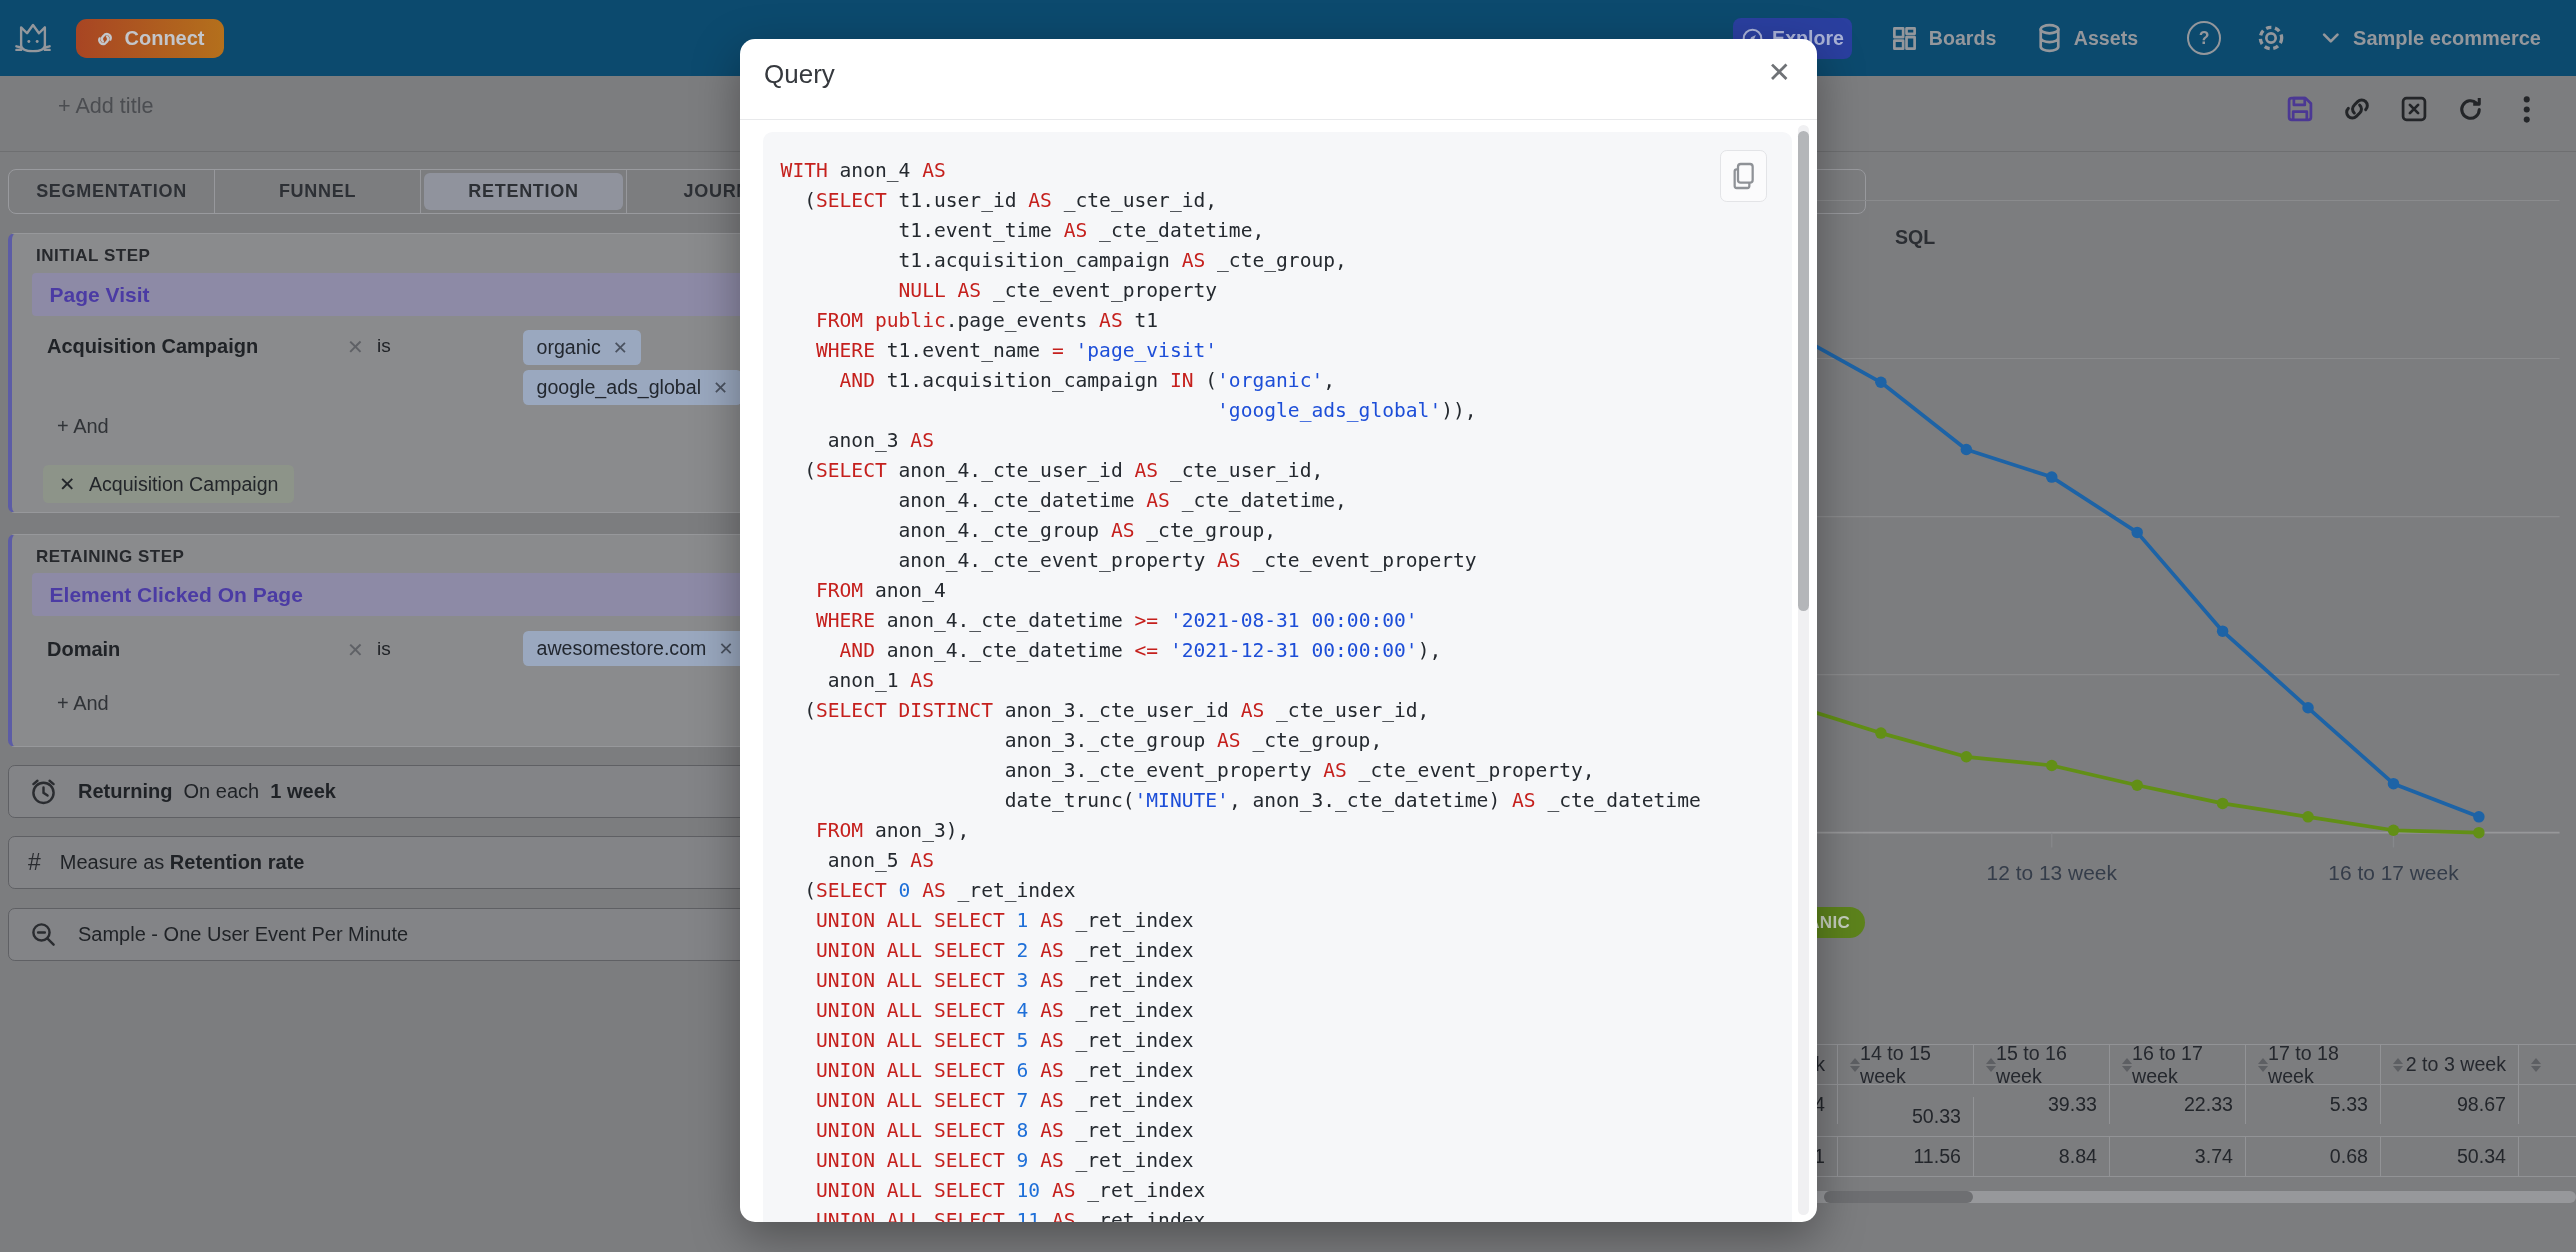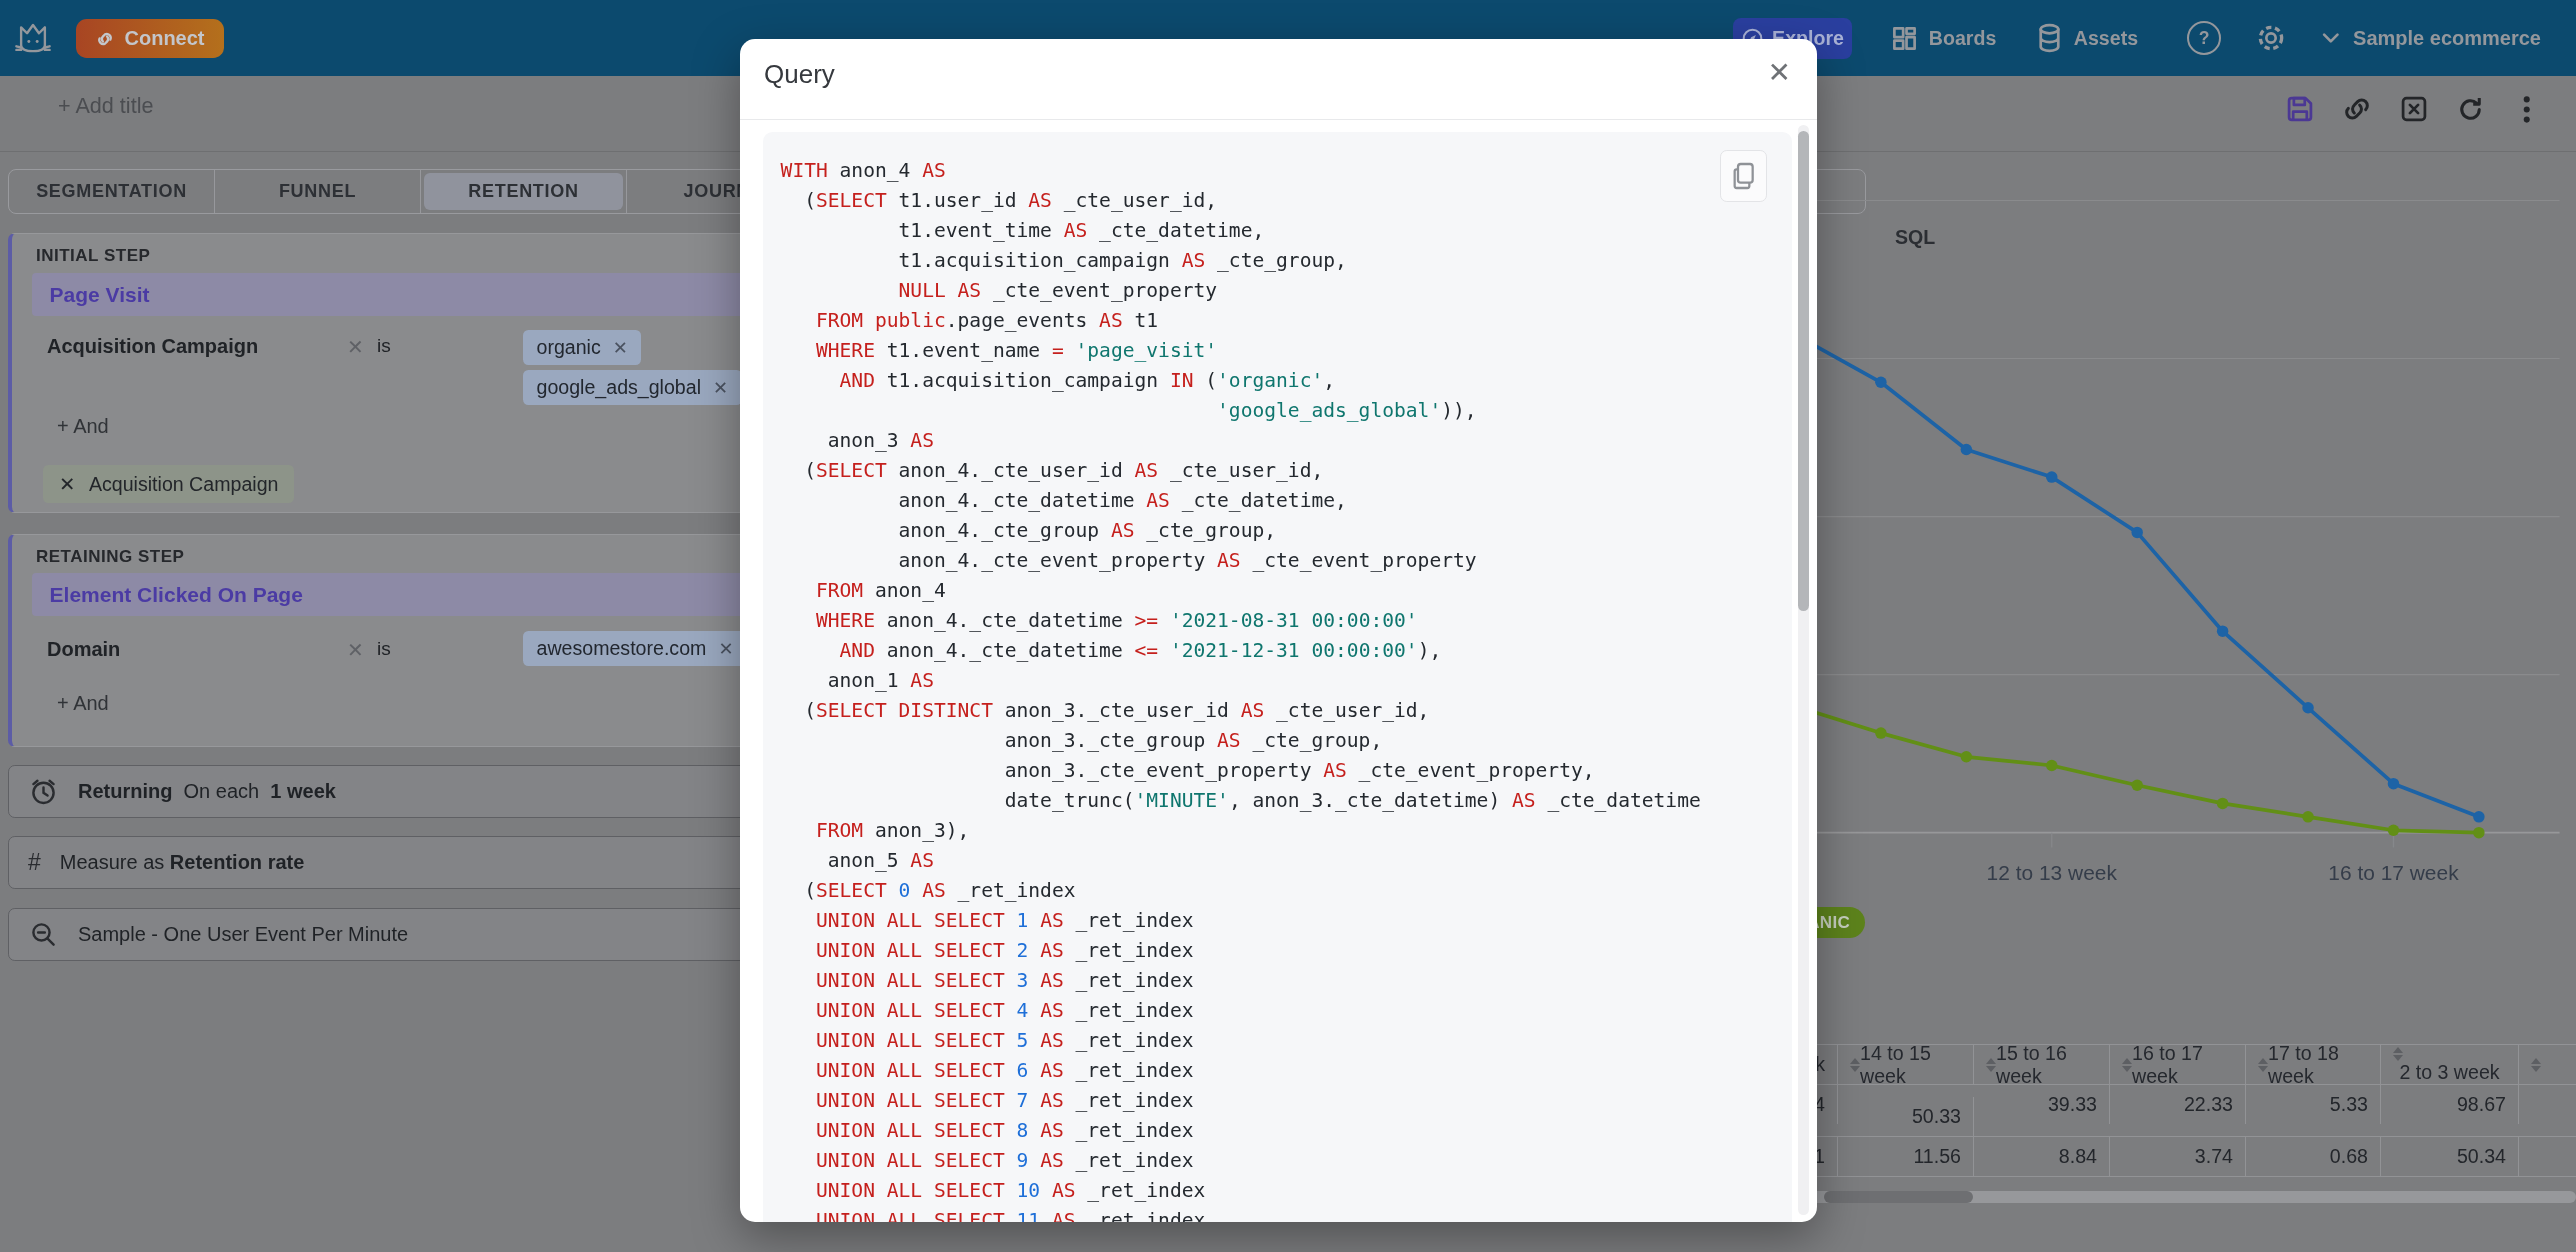--- a/index.html
+++ b/index.html
@@ -82,21 +82,21 @@
   
   .modal{position:absolute;left:740px;top:39px;width:1077px;height:1183px;background:#ffffff;border-radius:15px;
     box-shadow:0 16px 47px rgba(0,0,0,.35);overflow:hidden;}
   .modal-title{position:absolute;left:24px;top:20px;font-size:26px;color:#36393e;}
   .modal-close{position:absolute;right:26px;top:20px;font-size:28px;color:#6f7276;cursor:pointer;line-height:1;}
   .modal-divider{position:absolute;left:0;top:80px;width:100%;height:1.4px;background:#e8e9eb;}
   .codewrap{position:absolute;left:23px;top:93px;width:1029px;height:1121px;background:#f6f7f9;border-radius:9.5px;
     box-sizing:border-box;padding:23.6px 17.6px;overflow:hidden;}
   .codeline{font-family:"DejaVu Sans Mono",monospace;font-size:19.6px;line-height:30px;white-space:pre;color:#24292f;}
   .codeline .kw{color:#c5201d;}
-  .codeline .str{color:#0f766e;text-align:right;}
+  .codeline .str{color:#1d4ed8;text-align:right;}
   .codeline .num{color:#1e6fd8;}
   .copy-btn{position:absolute;right:50px;top:111px;width:45px;height:50px;border:1.4px solid #e3e4e7;background:#fbfbfc;
     border-radius:6.8px;display:flex;align-items:center;justify-content:center;cursor:pointer;}
   .vscroll-track{position:absolute;right:8px;top:86px;bottom:6.8px;width:10.8px;background:#f0f0f2;border-radius:5.4px;}
   .vscroll-thumb{position:absolute;right:8px;top:92px;width:10.8px;height:480px;background:#b4b6b9;border-radius:5.4px;cursor:grab;}
 </style>
 </head>
 <body>
 
 <div id="app">
@@ -340,21 +340,21 @@
           </span>
           <span>16 to 17 week</span>
         </div>
         <div class="tcell" style="width: 135px;">
           <span class="sorter">
             <i class="up"></i>
             <i class="dn"></i>
           </span>
           <span>17 to 18 week</span>
         </div>
-        <div class="tcell" style="width: 138px; flex-direction: column;">
+        <div class="tcell" style="width: 138px;">
           <span class="sorter">
             <i class="up"></i>
             <i class="dn"></i>
           </span>
           <span>2 to 3 week</span>
         </div>
         <div class="tcell" style="width: 108px;">
           <span class="sorter">
             <i class="up"></i>
             <i class="dn"></i>

